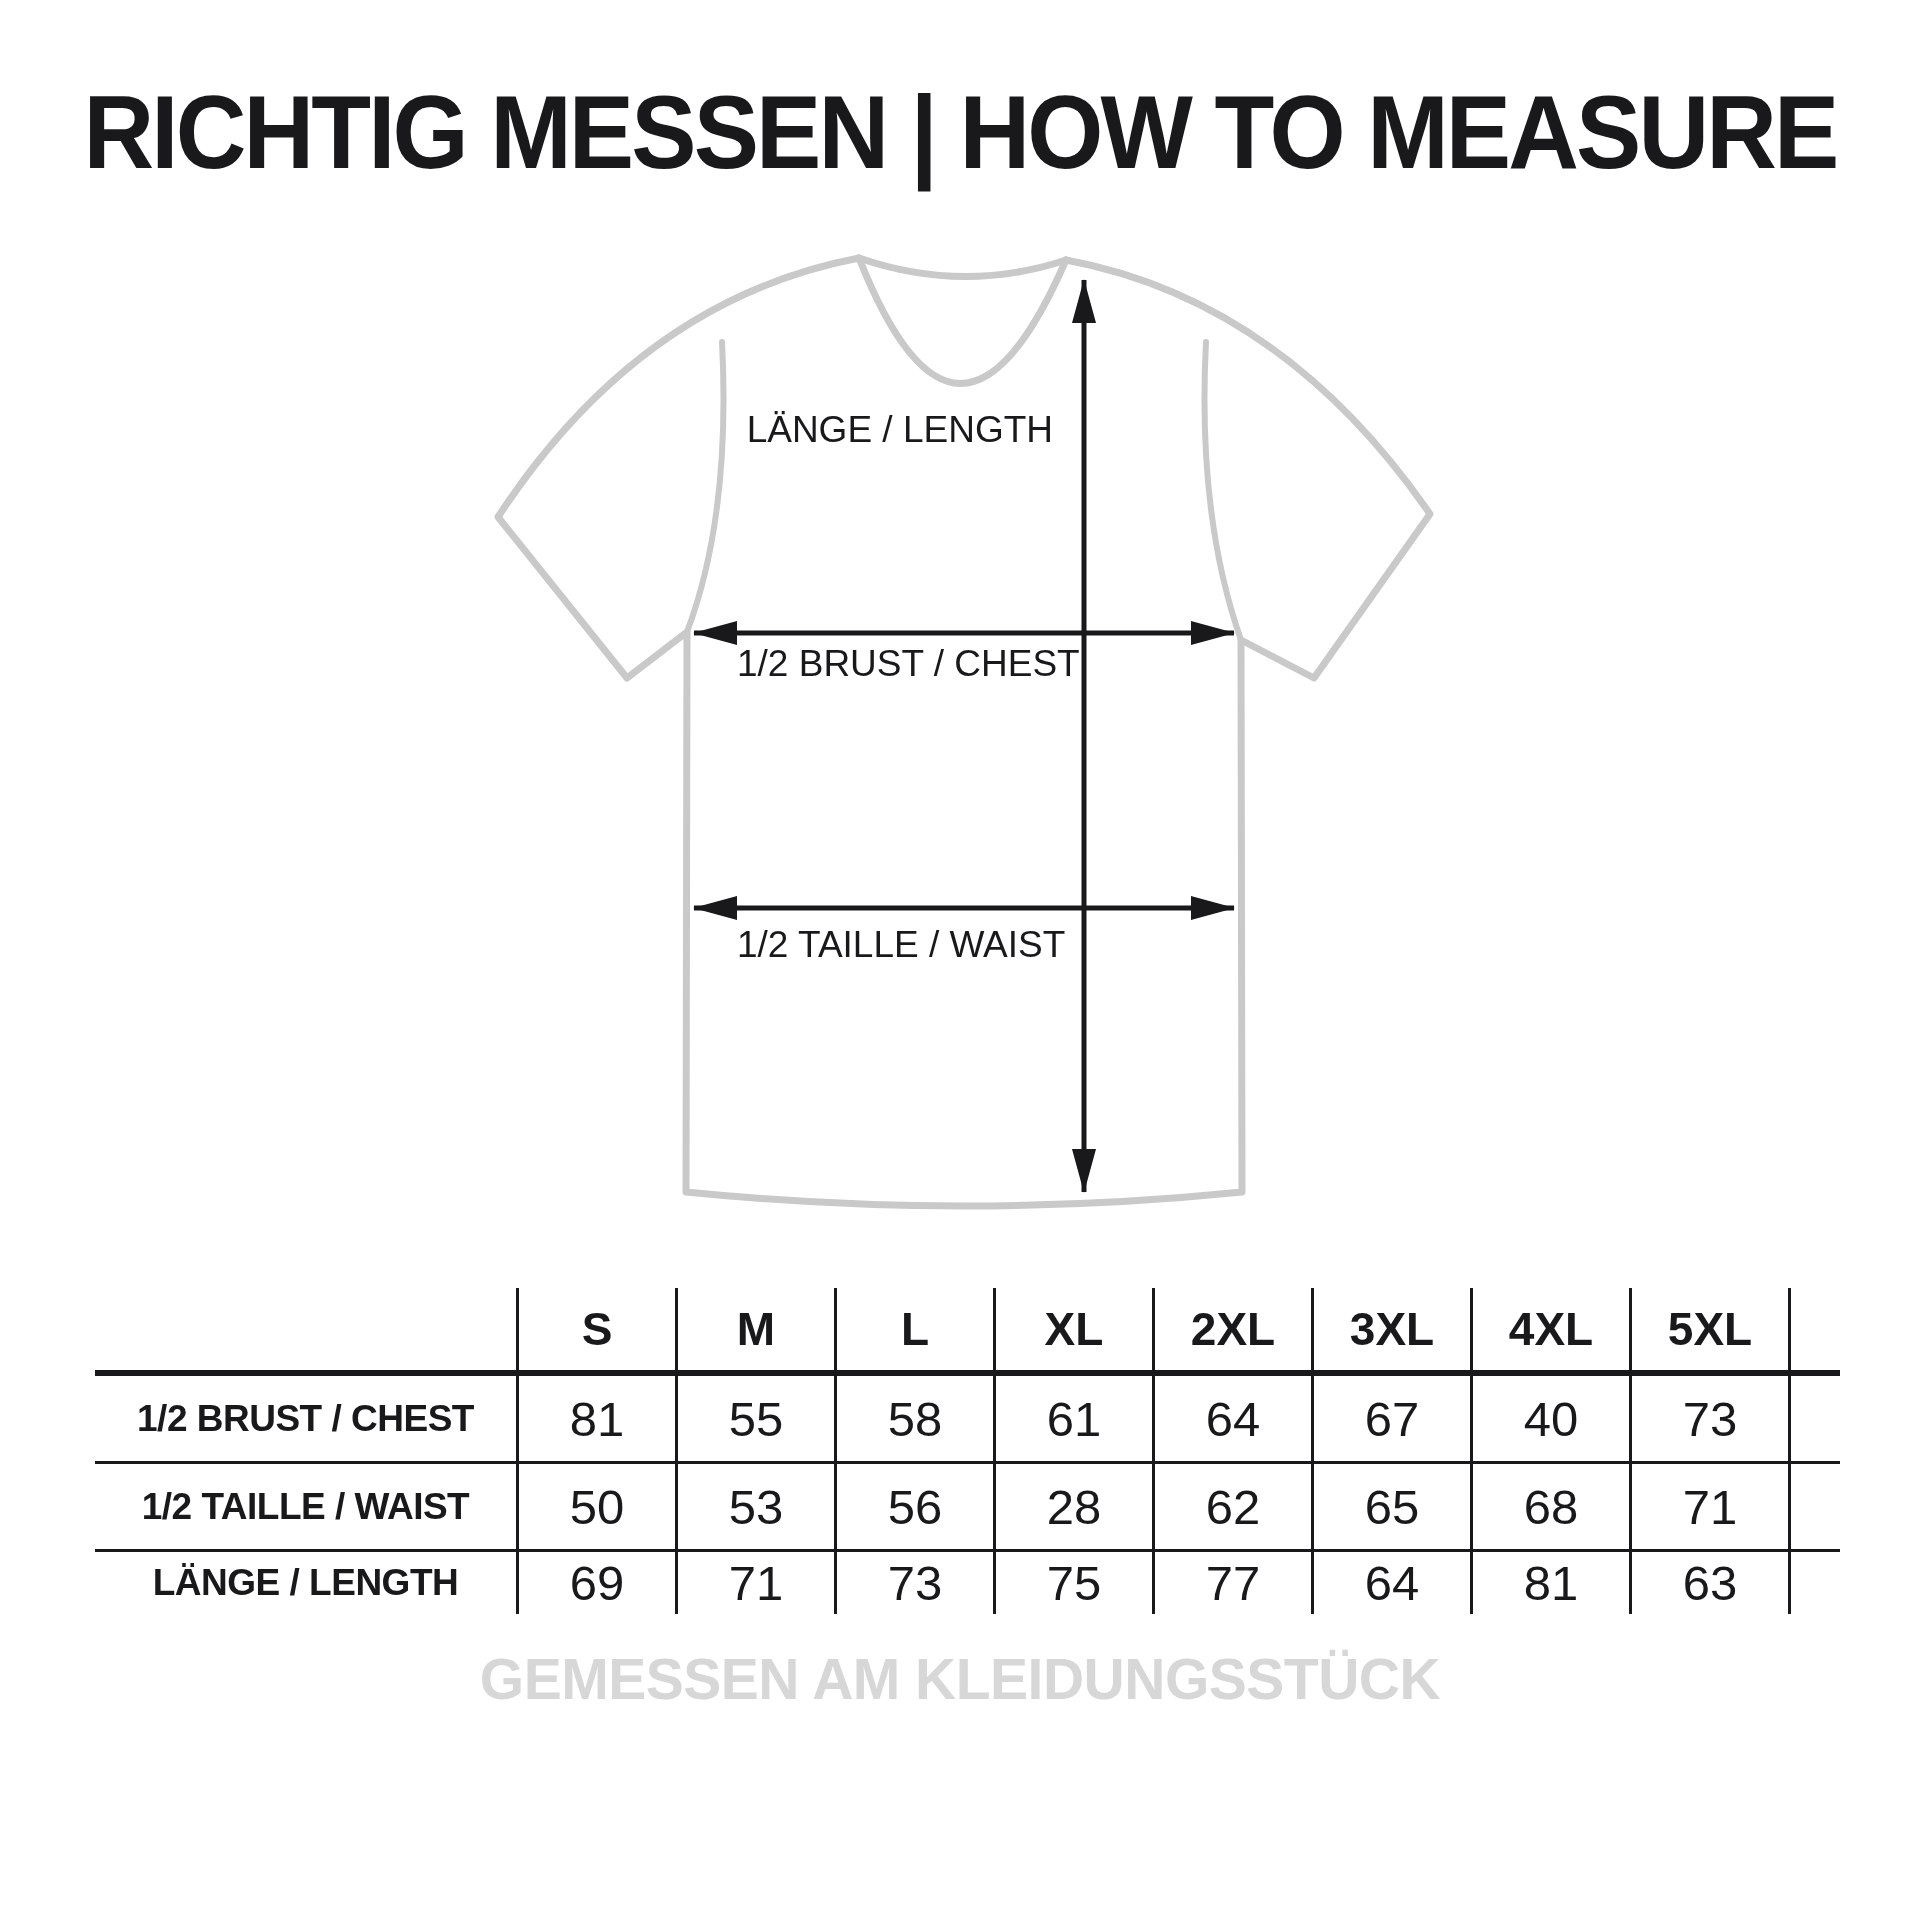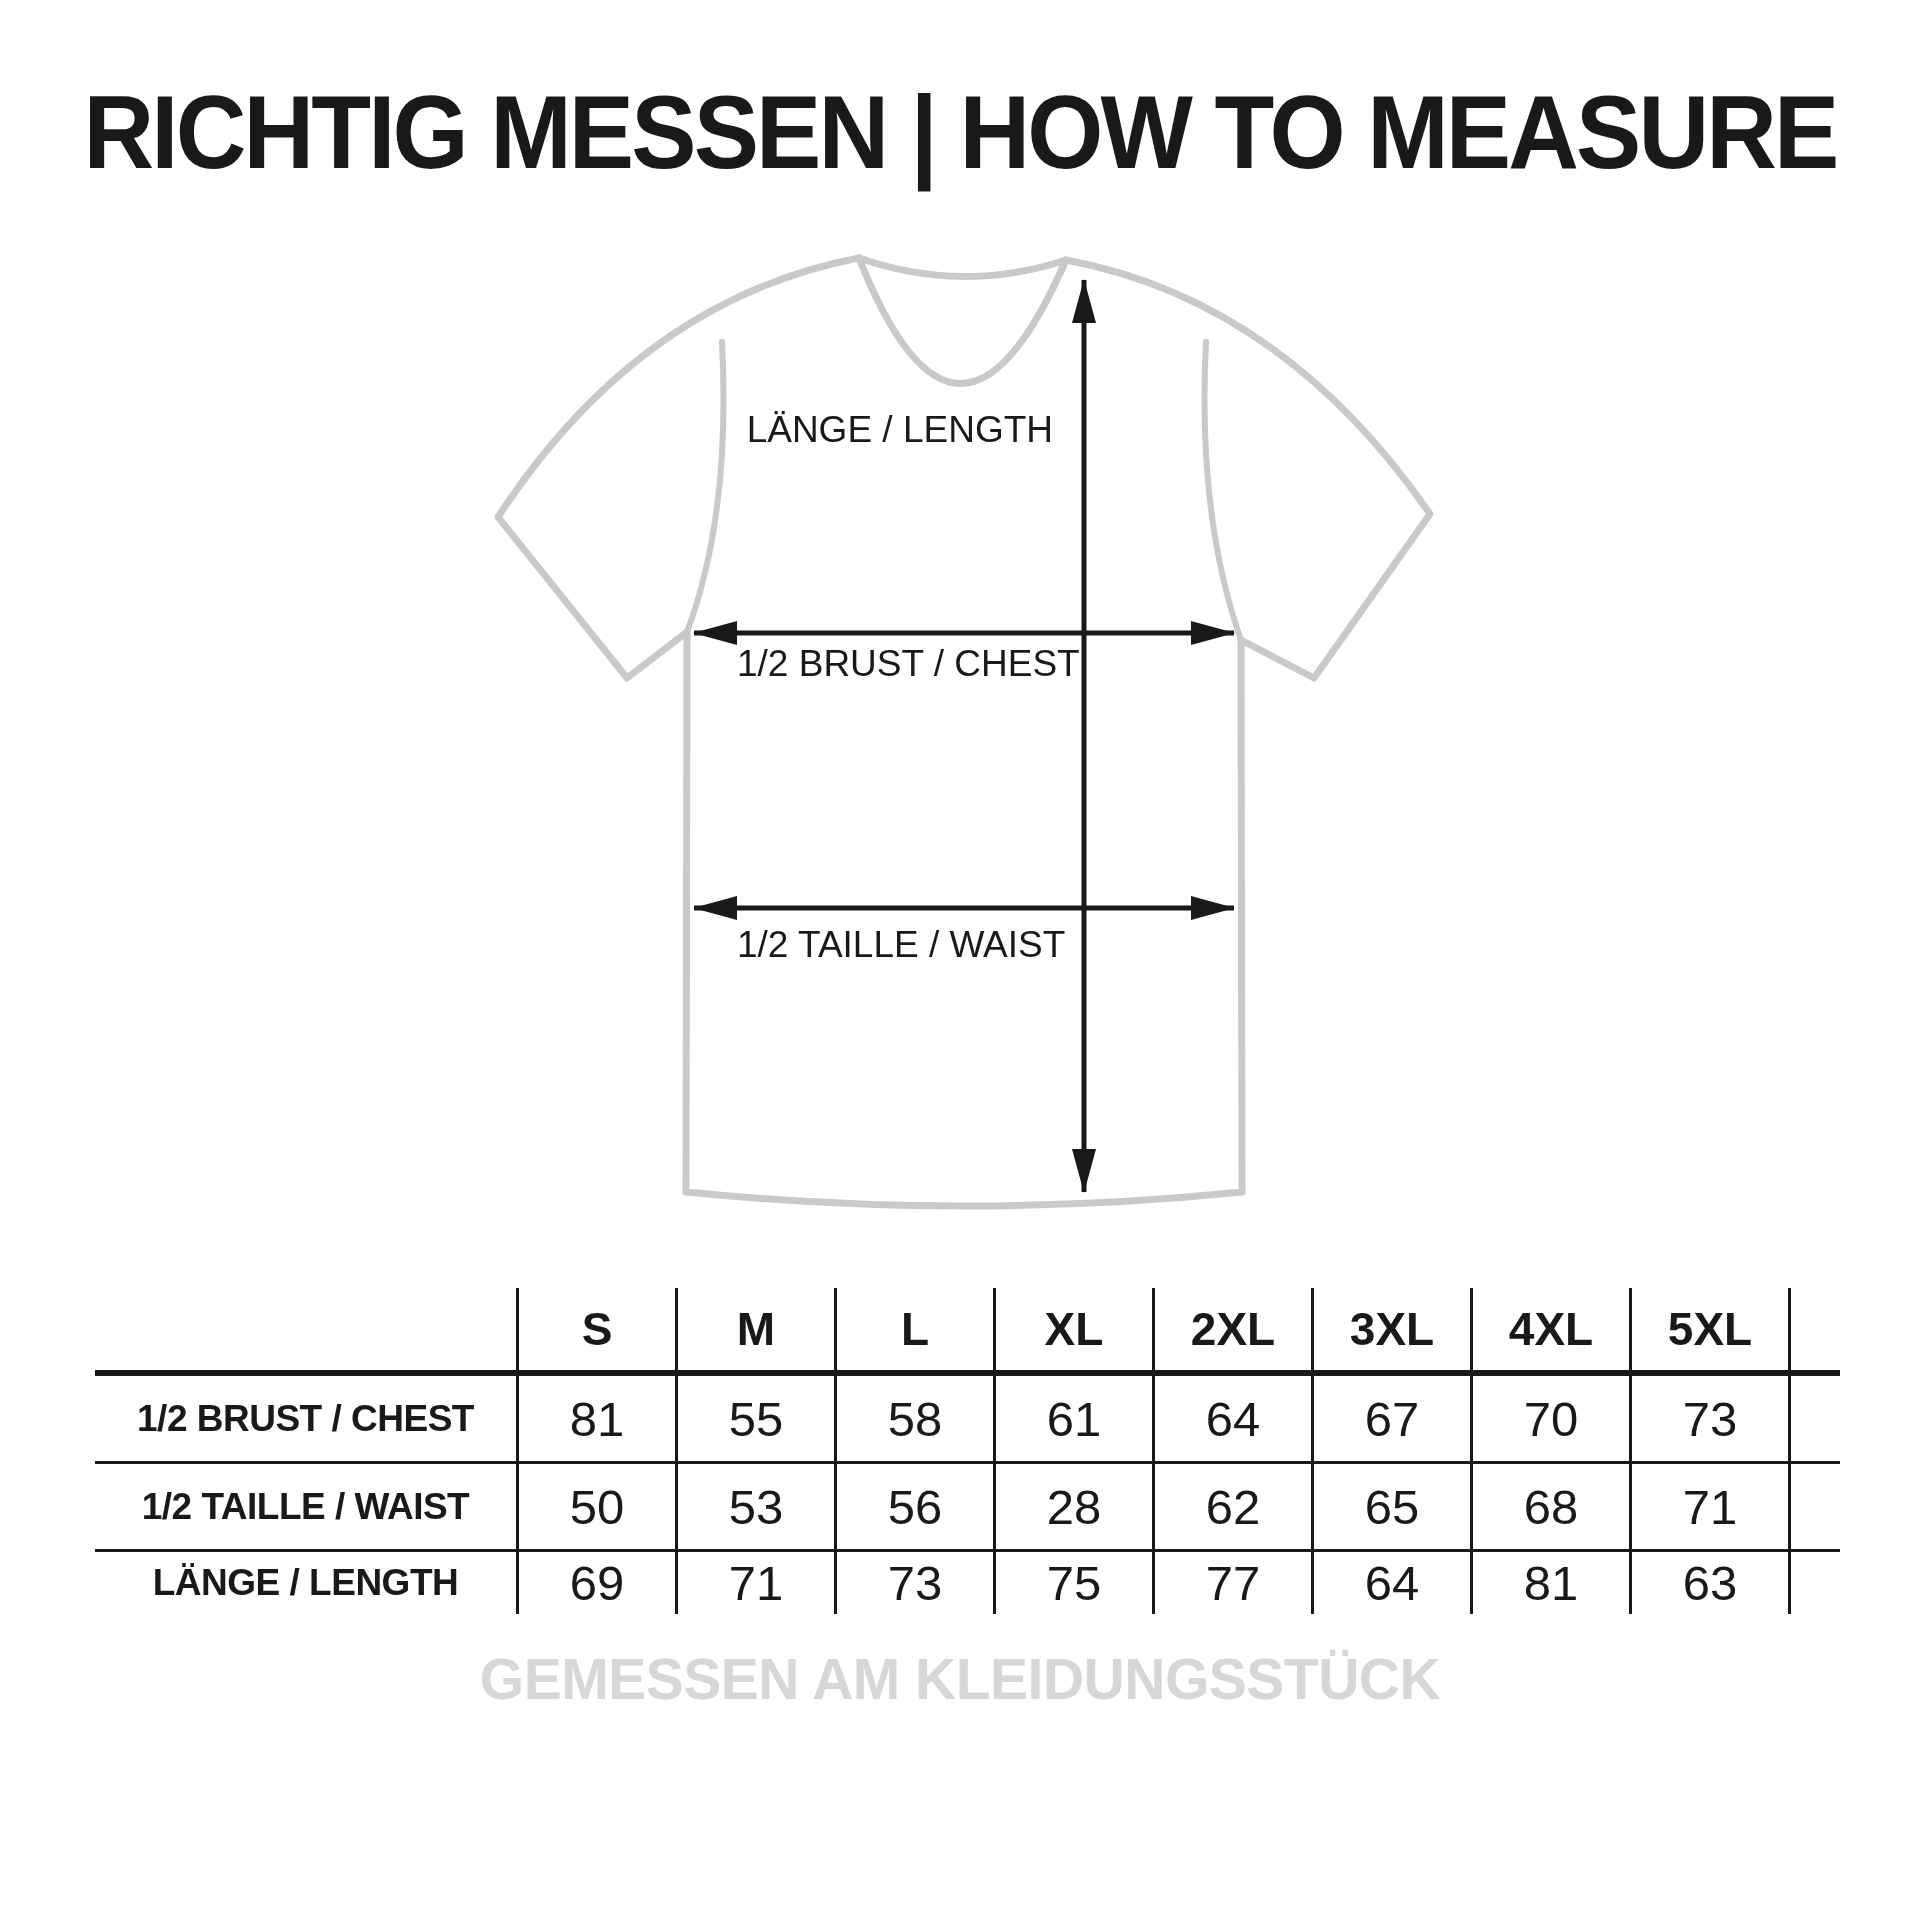--- a/index.html
+++ b/index.html
@@ -123,21 +123,21 @@
     </div>
 
     <div class="t-row t-r1">
       <div class="cell rowlabel-cell">1/2 BRUST / CHEST</div>
       <div class="cell num-cell">81</div>
       <div class="cell num-cell">55</div>
       <div class="cell num-cell">58</div>
       <div class="cell num-cell">61</div>
       <div class="cell num-cell">64</div>
       <div class="cell num-cell">67</div>
-      <div class="cell num-cell">70</div>
+      <div class="cell num-cell">40</div>
       <div class="cell num-cell">73</div>
       <div class="cell"></div>
     </div>
 
     <div class="t-row t-r2">
       <div class="cell rowlabel-cell">1/2 TAILLE / WAIST</div>
       <div class="cell num-cell">50</div>
       <div class="cell num-cell">53</div>
       <div class="cell num-cell">56</div>
       <div class="cell num-cell">28</div>

